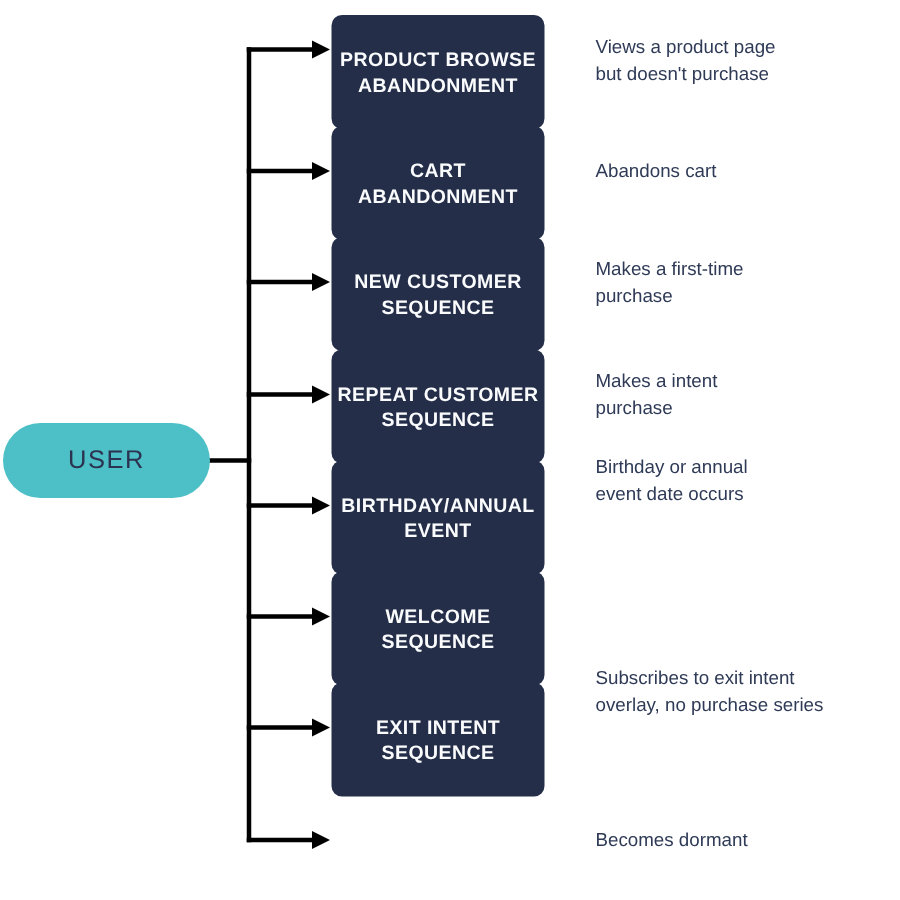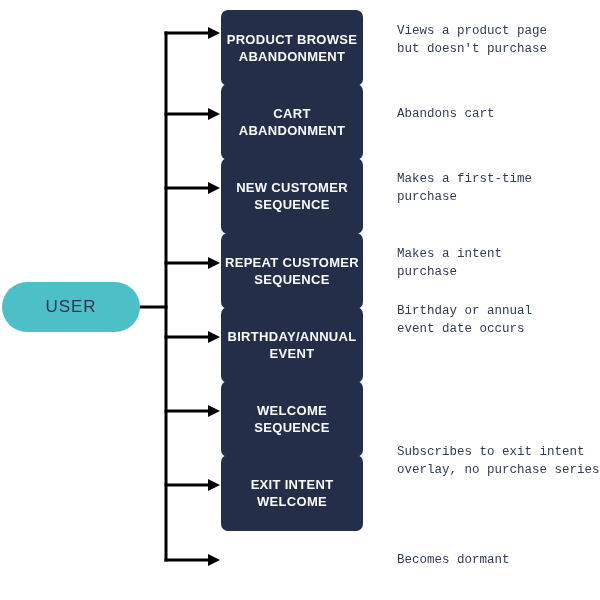--- a/index.html
+++ b/index.html
@@ -62,21 +62,21 @@
     letter-spacing:0.3px;
     white-space:pre;
   }
   .desc{
     position:absolute;
     left:397px;
     width:195px;height:60px;
     display:flex;align-items:center;
   }
   .desc span{
-    font-family:Liberation Mono, monospace;
+    font-family:Liberation Sans, sans-serif;
     color:var(--description-text);
     font-size:12.5px;
     line-height:18.5px;
     white-space:pre;
   }
 </style>
 </head>
 <body>
 
 <div class="canvas">
@@ -167,21 +167,21 @@
 event date occurs</span>
   </div>
 
   <div class="node" style="top:381px">
     <span>WELCOME
 SEQUENCE</span>
   </div>
 
   <div class="node" style="top:455px">
     <span>EXIT INTENT
-WELCOME</span>
+SEQUENCE</span>
   </div>
   <div class="desc" style="top:431px">
     <span>Subscribes to exit intent
 overlay, no purchase series</span>
   </div>
 
   <div class="desc" style="top:530px">
     <span>Becomes dormant</span>
   </div>
 

